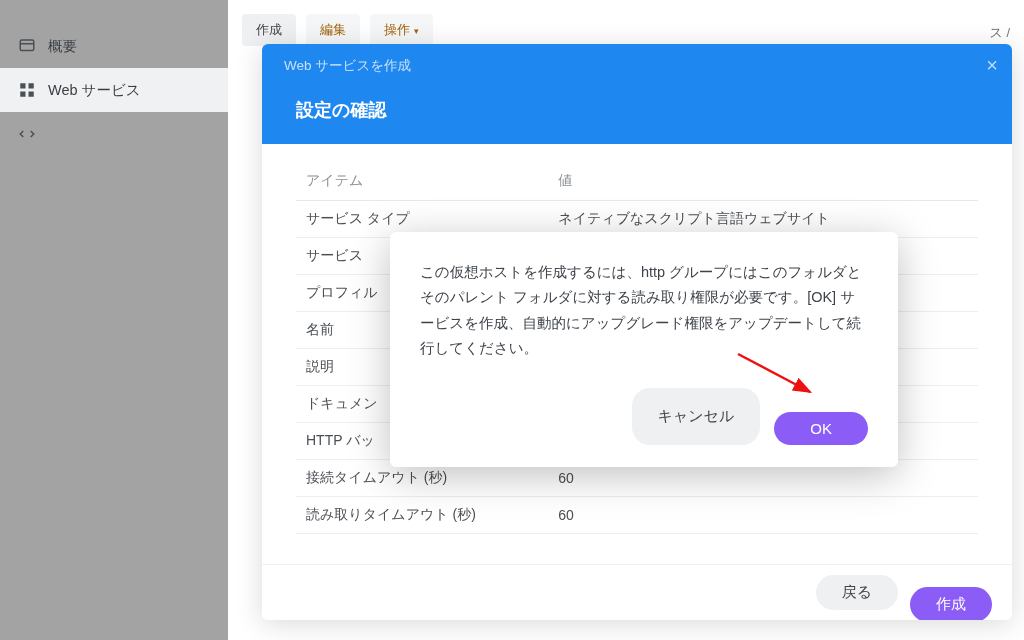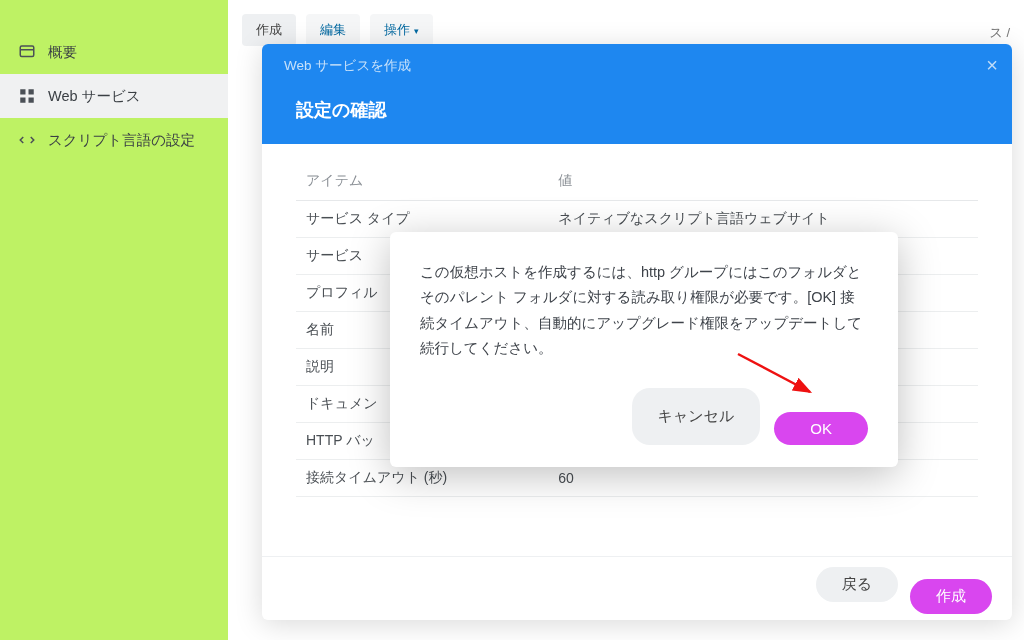--- a/index.html
+++ b/index.html
@@ -1,47 +1,47 @@
 <!DOCTYPE html>
 <html><head>
 <meta charset="utf-8">
 <style>
   * { box-sizing: border-box; margin: 0; padding: 0; }
   html, body { width: 1024px; height: 640px; font-family: -apple-system, "Helvetica Neue", Arial, sans-serif; font-size: 14px; color: #333; background: #fff; overflow: hidden; }
   .root { display: flex; width: 100%; height: 100%; }
 
   
-  .sidebar { width: 228px; flex-shrink: 0; background: #bef264; padding-top: 30px; }
+  .sidebar { width: 228px; flex-shrink: 0; background: #a3a3a3; padding-top: 24px; }
   .side-item { display: flex; align-items: center; gap: 12px; height: 44px; padding: 0 18px; cursor: pointer; color: #3a3f44; }
   .side-item.active { background: #f0f1f2; }
   .side-item .icon { width: 18px; height: 18px; display: flex; align-items: center; justify-content: center; color: #4b5057; }
   .side-item .label { font-size: 14.5px; }
 
   
   .main { flex: 1; position: relative; background: #fff; }
   .toolbar { display: flex; gap: 10px; padding: 14px 14px 8px 14px; align-items: center; }
   .tb-btn { background: #eef0f2; border: none; border-radius: 4px; padding: 7px 14px; font-size: 13px; color: #444; cursor: pointer; }
-  .tb-btn.disabled { color: #0369a1; background: #f5f6f7; cursor: default; }
+  .tb-btn.disabled { color: #a16207; background: #f5f6f7; cursor: default; }
   .tb-btn .caret { margin-left: 4px; font-size: 9px; }
   .trailing { position: absolute; right: 14px; top: 24px; color: #777; font-size: 13px; }
 
   
   .modal1 { position: absolute; left: 262px; top: 44px; width: 750px; height: 576px; background: #fff; border-radius: 6px; box-shadow: 0 4px 28px rgba(0,0,0,0.15); overflow: hidden; }
   .m1-titlebar { height: 44px; display:flex; align-items:center; padding: 0 22px; color: #c7e1fa; background: #1e87f0; font-size: 13.5px; }
   .m1-close { position: absolute; right: 14px; top: 10px; color: #bfdcf8; font-size: 20px; cursor: pointer; }
   .m1-heading { background: #1e87f0; color: #fff; font-weight: 700; font-size: 18px; padding: 10px 34px 22px 34px; }
   .m1-body { padding: 18px 34px 0 34px; height: calc(100% - 44px - 54px - 56px); overflow: hidden; }
   .m1-table { width: 100%; border-collapse: collapse; }
   .m1-table th { font-weight: 400; color: #8a8f95; text-align: left; padding: 10px 10px; border-bottom: 1px solid #e6e8ea; }
   .m1-table td { color: #4a4f54; padding: 9px 10px; border-bottom: 1px solid #eceeef; }
   .col-item { width: 37%; }
-  .m1-footer { position:absolute; bottom:8px; left:0; right:0; height:56px; display:flex; justify-content:flex-end; align-items:center; gap:12px; padding:0 20px; background:#fff; border-top:1px solid #eef0f2; }
+  .m1-footer { position:absolute; bottom:0; left:0; right:0; height:56px; display:flex; justify-content:flex-end; align-items:center; gap:12px; padding:0 20px; background:#fff; border-top:1px solid #eef0f2; }
   .btn { border:none; border-radius: 18px; padding: 8px 26px; font-size: 15px; cursor: pointer; }
   .btn-secondary { background:#eef0f2; color:#444; }
-  .btn-primary { background:#d946ef; color:#fff;margin-top:24px; }
+  .btn-primary { background:#8b5cf6; color:#fff;margin-top:24px; }
 
   
   .modal2 { position:absolute; left:390px; top:232px; width:508px; background:#fff; border-radius:6px; box-shadow:0 8px 40px rgba(0,0,0,0.25); padding:28px 30px 22px 30px; z-index:5; }
   .modal2 .msg { color:#3e434a; font-size:14.5px; line-height:1.75; }
   .modal2 .actions { display:flex; justify-content:flex-end; gap:14px; margin-top:26px; }
 
   
   .arrow { position:absolute; left:732px; top:350px; width:110px; height:56px; z-index:6; pointer-events:none; }
 
   svg { display:block; }
@@ -72,21 +72,20 @@
       </span>
       <span class="label">Web サービス</span>
     </div>
     <div class="side-item">
       <span class="icon">
         <svg width="18" height="18" viewBox="0 0 24 24" fill="none" stroke="#4b5057" stroke-width="2">
             <polyline points="7 8 3 12 7 16"></polyline>
             <polyline points="17 8 21 12 17 16"></polyline>
           </svg>
       </span>
-      <span class="label">スクリプト言語の設定</span>
     </div>
   </div>
 
   <div class="main">
     <div class="toolbar">
       <button class="tb-btn">作成</button>
       <button class="tb-btn disabled">編集</button>
       <button class="tb-btn disabled">
         <span>操作</span><span class="caret">▾</span>
       </button>
@@ -136,32 +135,36 @@
             <td></td>
           </tr>
           <tr>
             <td>HTTP バッ</td>
             <td></td>
           </tr>
           <tr>
             <td>接続タイムアウト (秒)</td>
             <td>60</td>
           </tr>
+          <tr>
+            <td>読み取りタイムアウト (秒)</td>
+            <td>60</td>
+          </tr>
         </tbody>
     </table>
   </div>
 
   <div class="m1-footer">
     <button class="btn btn-secondary">戻る</button>
     <button class="btn btn-primary">作成</button>
   </div>
 </div>
 
 <div class="modal2">
-  <div class="msg">この仮想ホストを作成するには、http グループにはこのフォルダとそのパレント フォルダに対する読み取り権限が必要です。[OK] 接続タイムアウト、自動的にアップグレード権限をアップデートして続行してください。</div>
+  <div class="msg">この仮想ホストを作成するには、http グループにはこのフォルダとそのパレント フォルダに対する読み取り権限が必要です。[OK] サービスを作成、自動的にアップグレード権限をアップデートして続行してください。</div>
   <div class="actions">
     <button class="btn btn-secondary">キャンセル</button>
     <button class="btn btn-primary" style="padding-left:36px;padding-right:36px;">OK</button>
   </div>
 </div>
 
 <svg class="arrow" viewBox="0 0 110 56">
   <defs>
     <marker id="ah" markerWidth="10" markerHeight="10" refX="7" refY="3" orient="auto">
       <path d="M0,0 L8,3 L0,6 Z" fill="#e11"></path>

